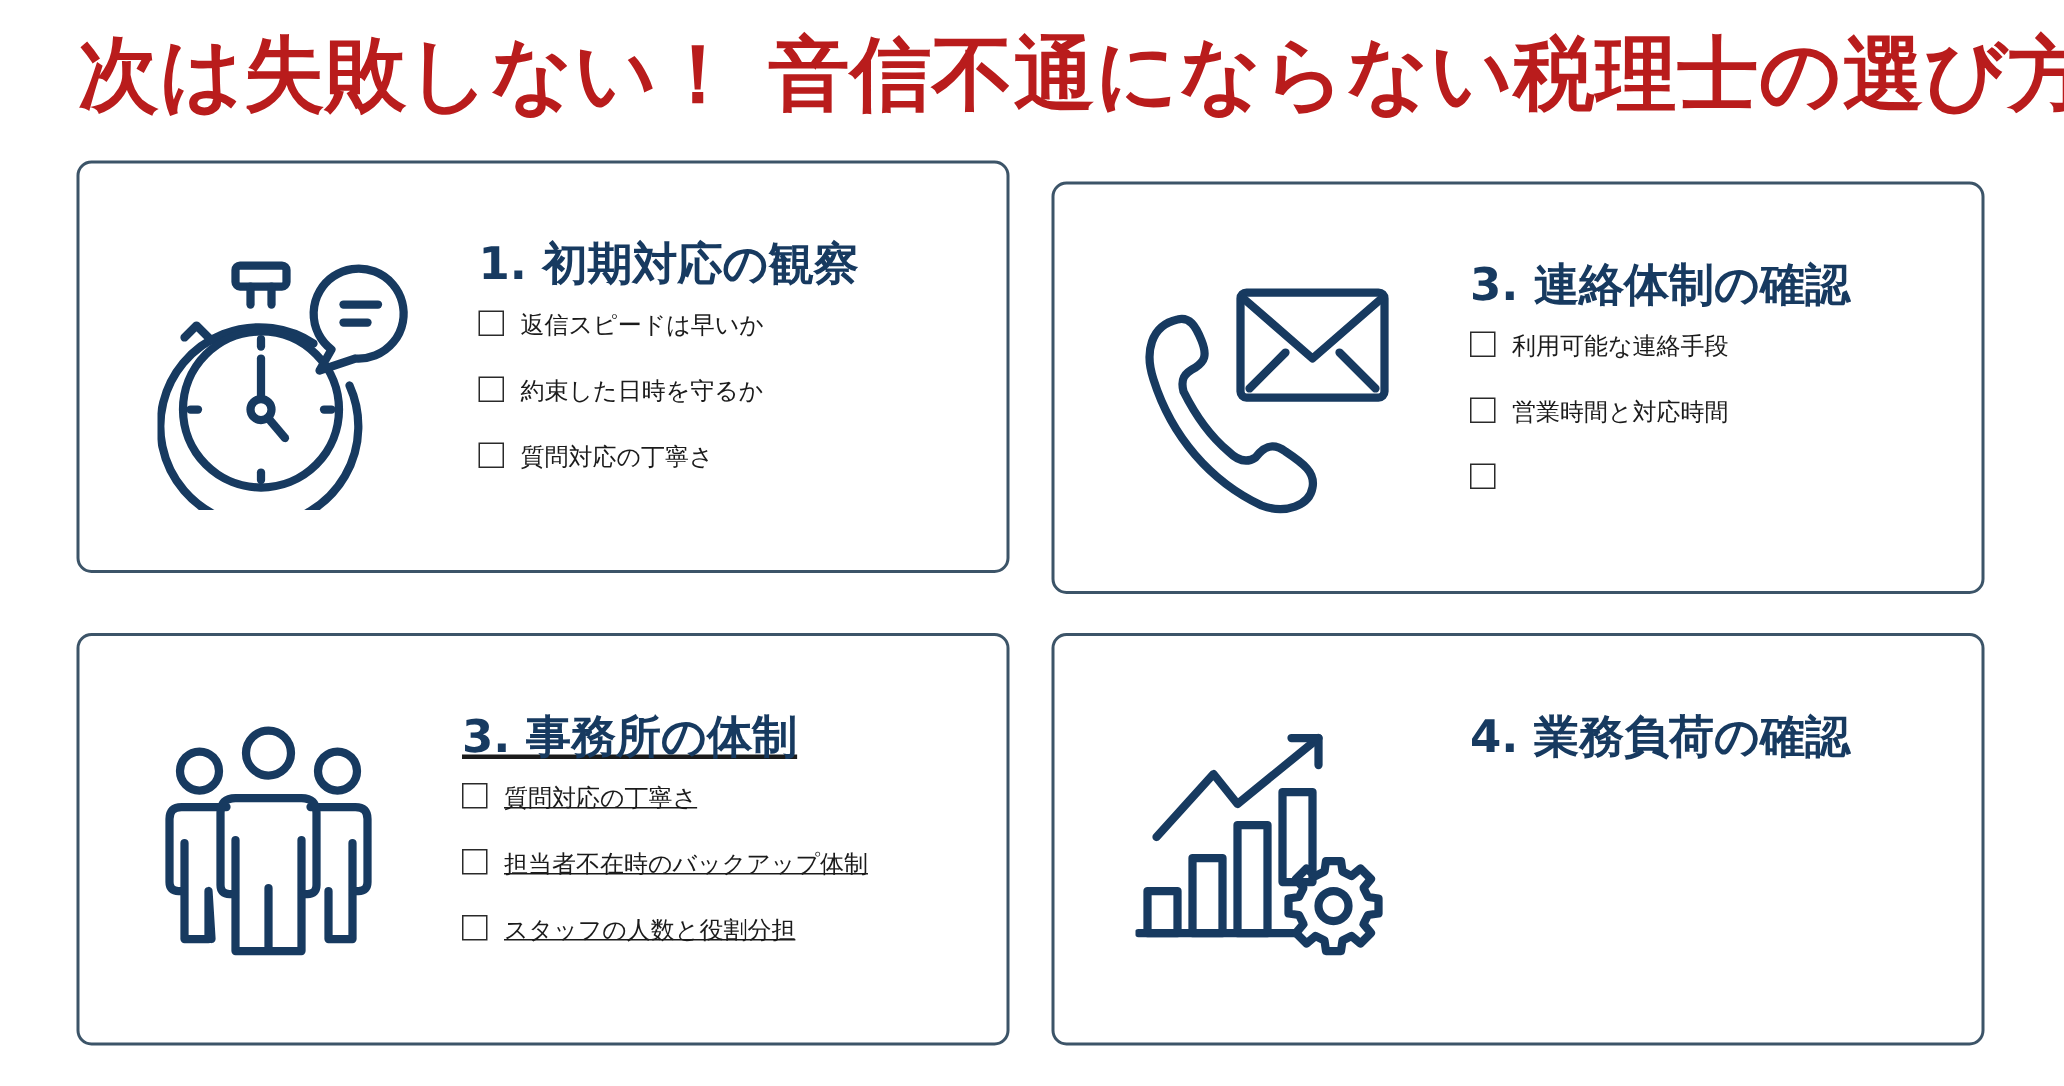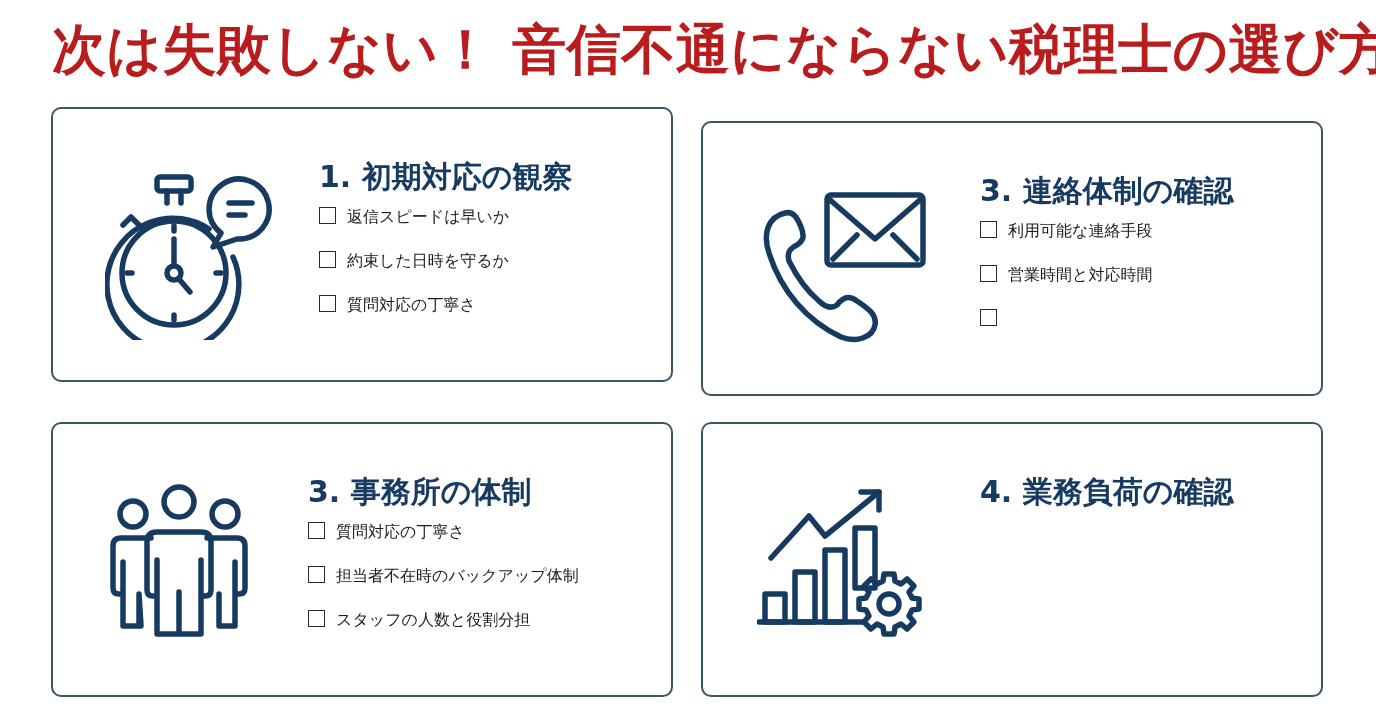--- a/index.html
+++ b/index.html
@@ -48,21 +48,21 @@
       stroke-width: 5.5;
       stroke-linecap: round;
       stroke-linejoin: round;
     }
     .card-body {
       position: absolute;
       top: 46px;
     }
     .c1 .card-body { left: 266px; }
     .c2 .card-body { left: 277px; }
-    .c3 .card-body { left: 255px; }
+    .c3 .card-body { left: 255px; text-decoration: underline; }
     .c4 .card-body { left: 277px; }
 
     .card-heading {
       margin: 0 0 8px 0;
       font-size: 30px;
       line-height: 44px;
       font-weight: bold;
       color: #173a60;
       white-space: nowrap;
     }

